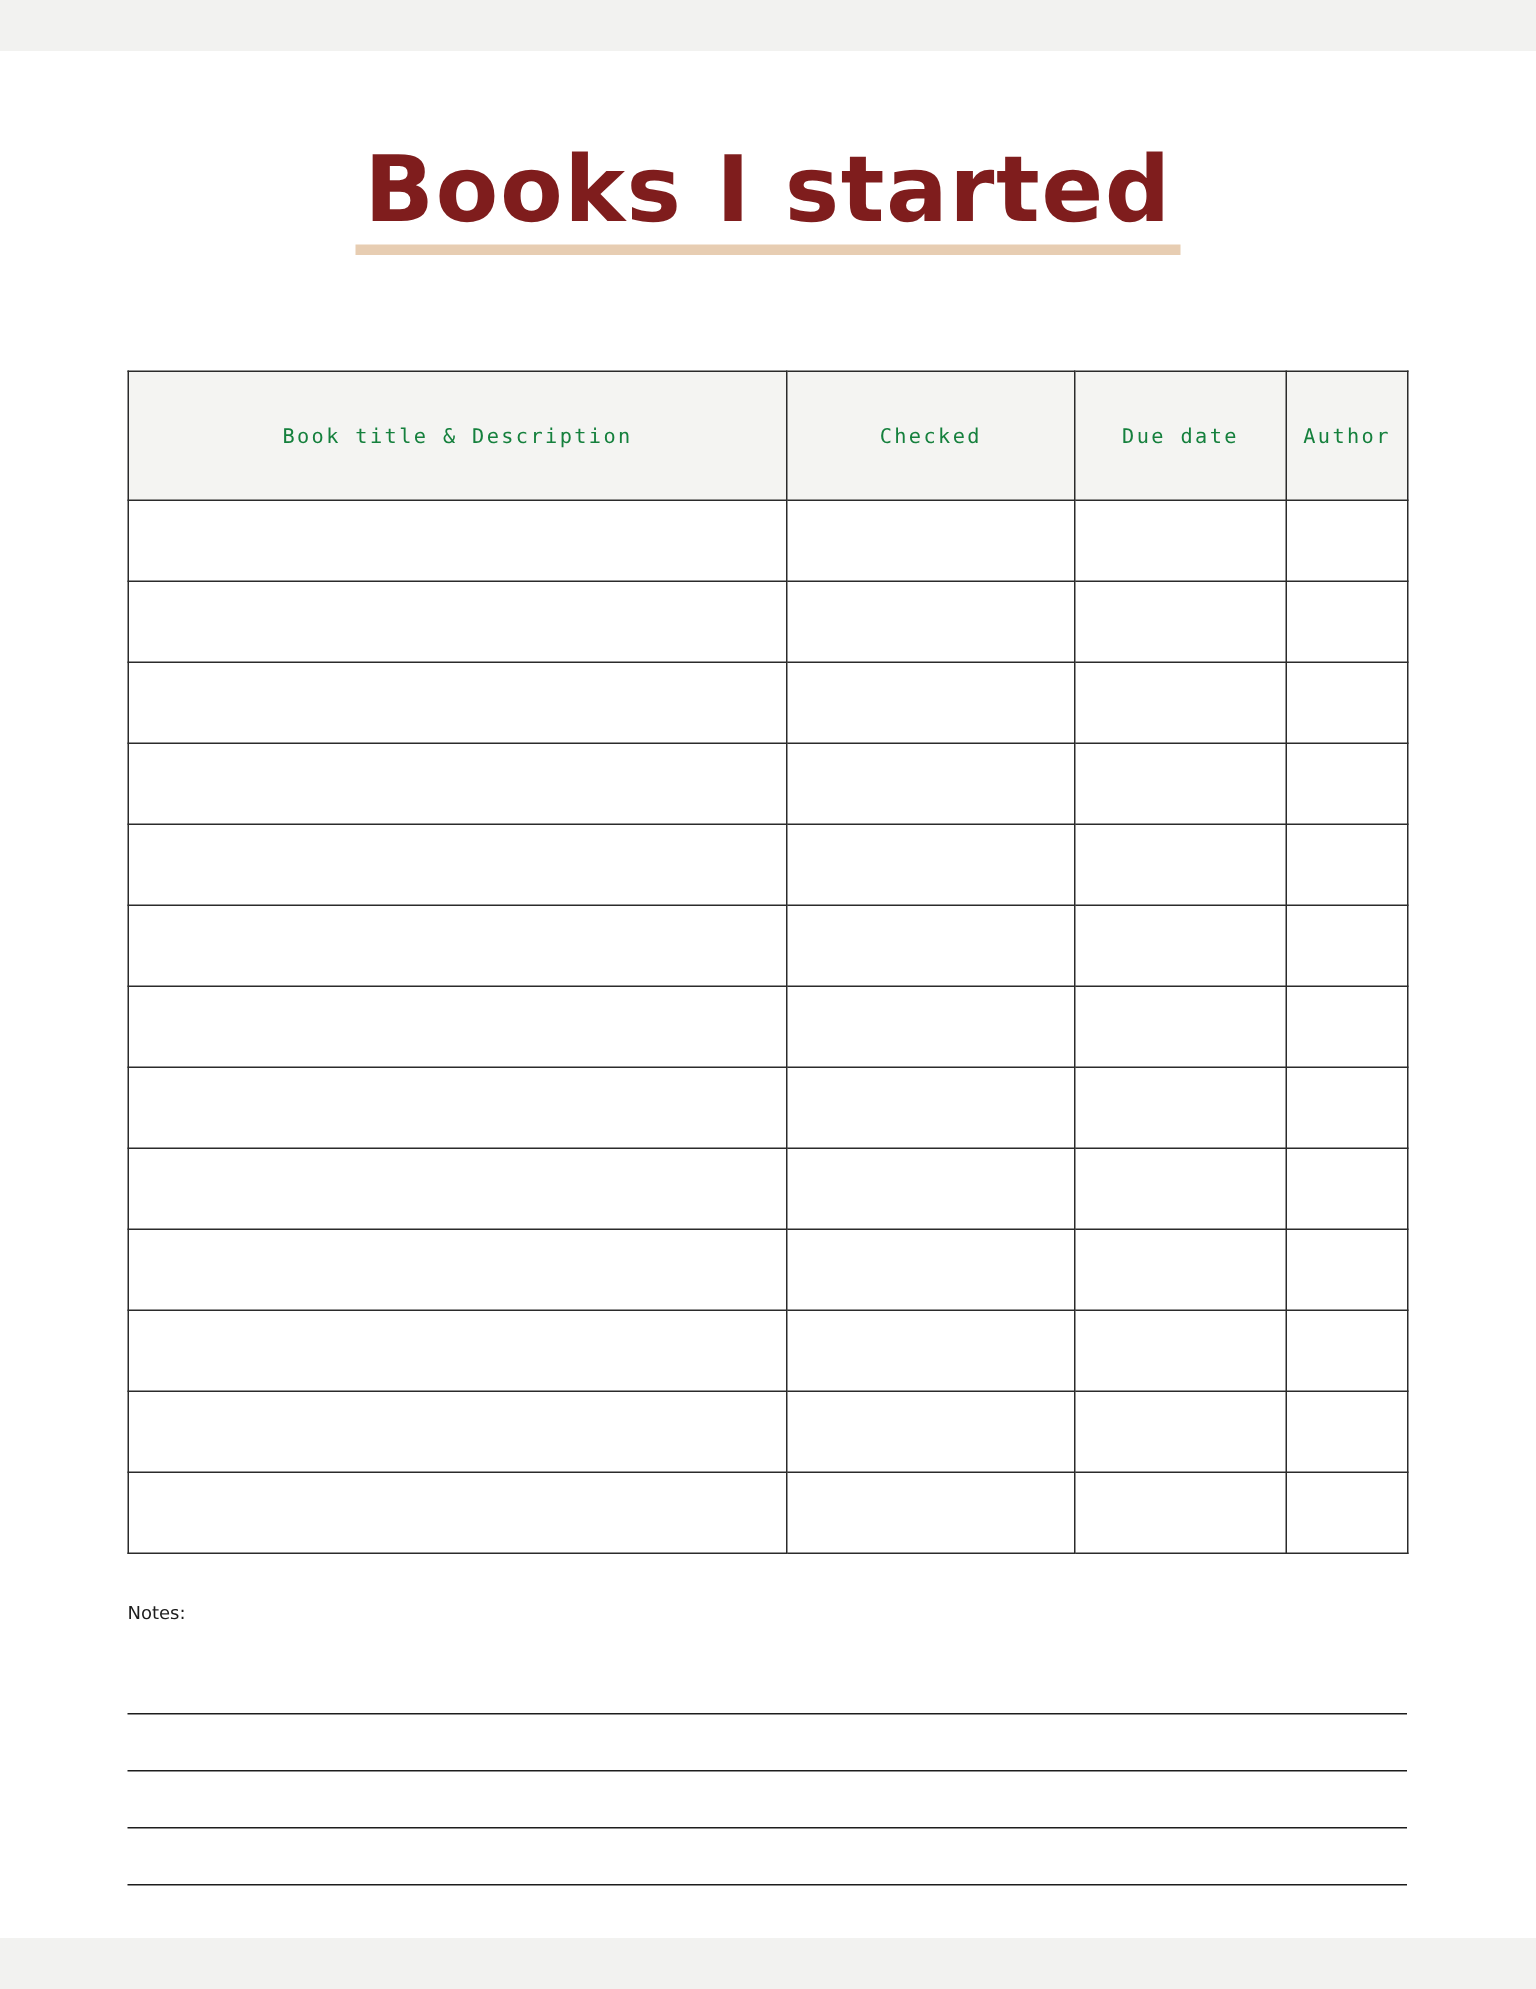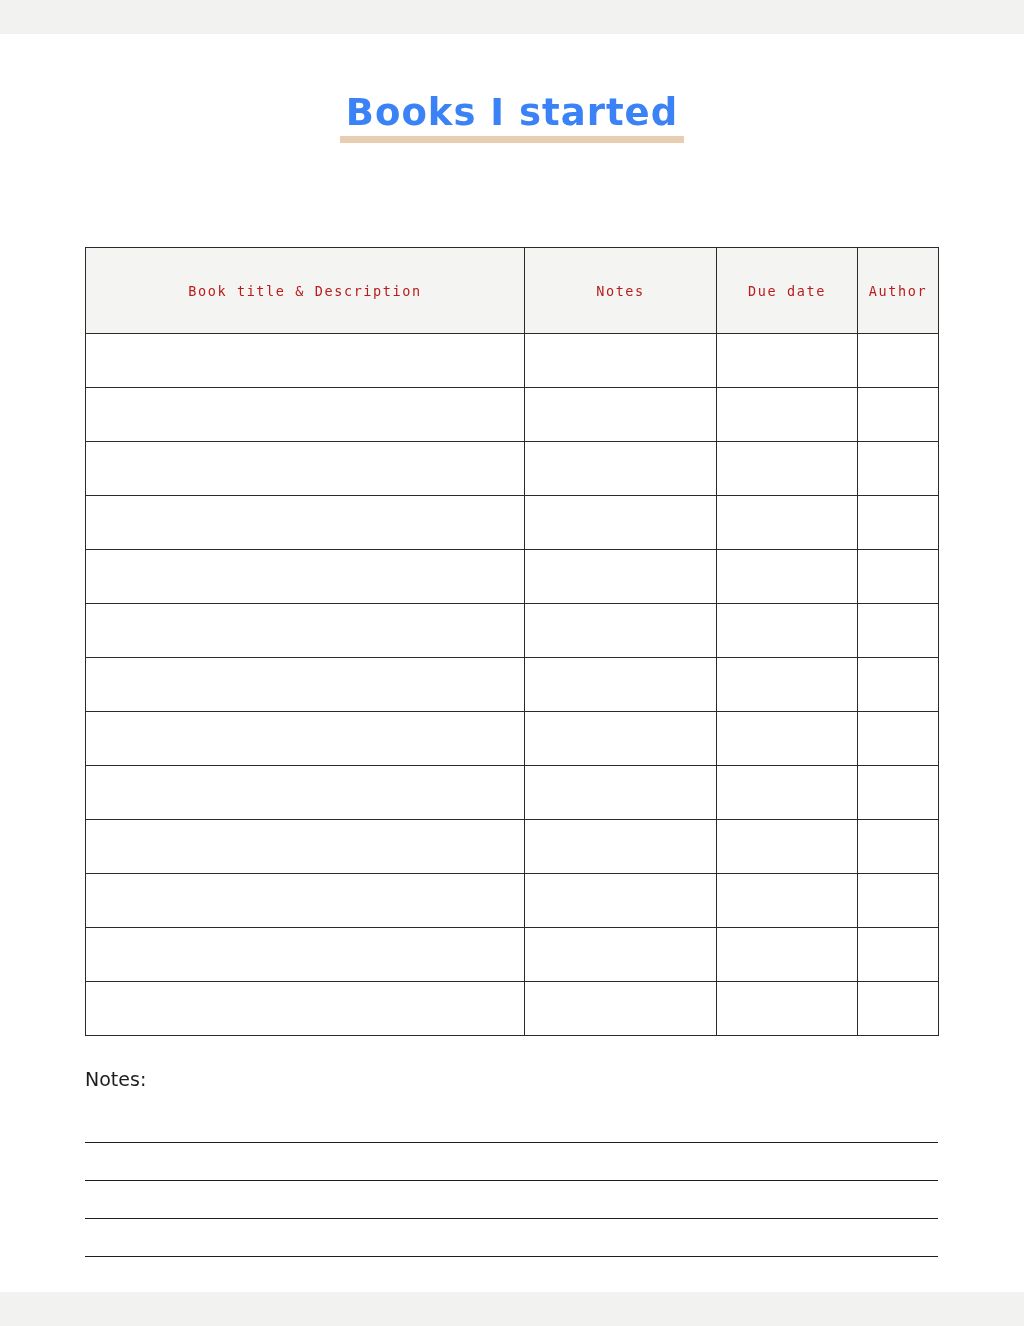--- a/index.html
+++ b/index.html
@@ -32,23 +32,23 @@
     top: 92px;
     left: 0;
     width: 1024px;
     text-align: center;
   }
   .title {
     display: inline-block;
     position: relative;
     font-family: "DejaVu Sans", sans-serif;
     font-weight: bold;
-    font-size: 37px;
+    font-size: 61px;
     letter-spacing: 1px;
-    color: #3b82f6;
+    color: #7f1d1d;
     line-height: 1.15;
     padding: 0 6px;
   }
   .title-underline {
     position: absolute;
     left: 0;
     bottom: -8px;
     width: 100%;
     height: 7px;
     background: #e7cdb2;
@@ -66,38 +66,38 @@
     border: 1px solid #2b2b2b;
     padding: 0;
   }
   table.books thead th {
     background: #f4f4f2;
     height: 85px;
     font-family: "DejaVu Sans Mono", monospace;
     font-size: 13.5px;
     font-weight: normal;
     letter-spacing: 1.6px;
-    color: #b91c1c;
+    color: #15803d;
     text-align: center;
     vertical-align: middle;
   }
   table.books tbody td {
     height: 53px;
   }
   .col-title { width: 439px; }
   .col-author { width: 192px; }
   .col-due { width: 141px; }
   .col-checked { width: 81px; }
 
   .notes-label {
     position: absolute;
     left: 85px;
     top: 1068px;
     font-family: "DejaVu Sans", sans-serif;
-    font-size: 19px;
+    font-size: 12px;
     color: #1d1d1d;
   }
   .notes-lines {
     position: absolute;
     left: 85px;
     top: 1105px;
     width: 853px;
   }
   .notes-line {
     height: 37px;
@@ -122,21 +122,21 @@
   <table class="books">
     <colgroup>
       <col class="col-title">
       <col class="col-author">
       <col class="col-due">
       <col class="col-checked">
     </colgroup>
     <thead>
       <tr>
         <th>Book title &amp; Description</th>
-        <th>Notes</th>
+        <th>Checked</th>
         <th>Due date</th>
         <th>Author</th>
       </tr>
     </thead>
     <tbody>
       <tr>
         <td></td>
         <td></td>
         <td></td>
         <td></td>

